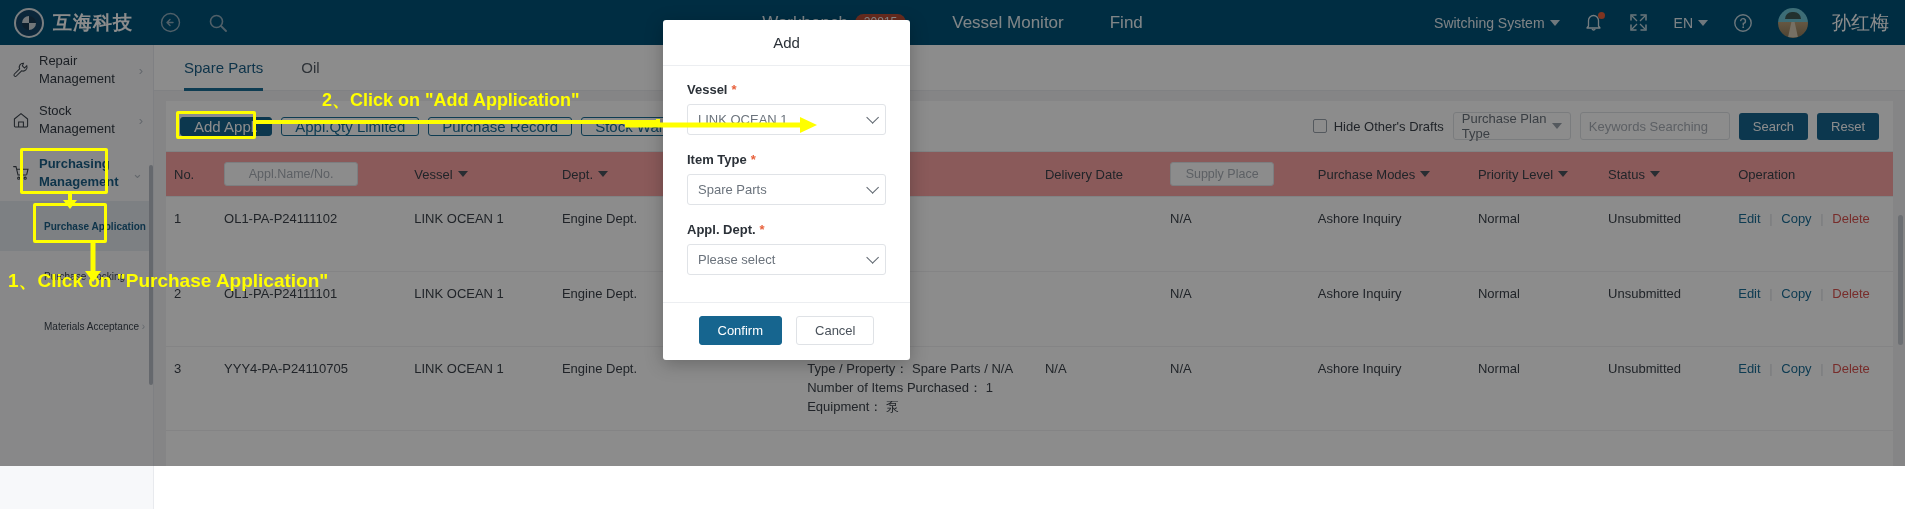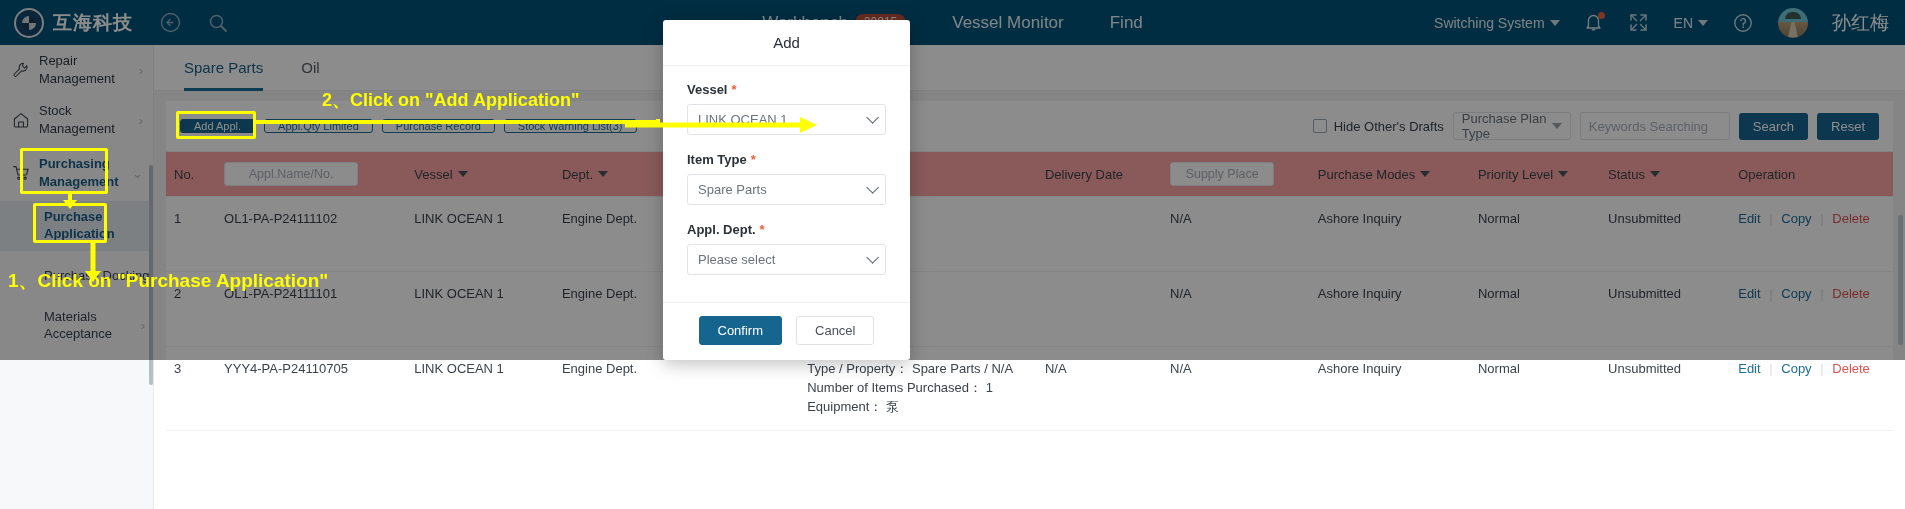--- a/index.html
+++ b/index.html
@@ -2,21 +2,21 @@
 <html><head>
 <meta charset="utf-8">
 <style>
   * { box-sizing: border-box; margin: 0; padding: 0; }
   html, body {
     width: 1905px; height: 509px;
     font-family: "Liberation Sans", sans-serif;
     background: #ffffff;
     overflow: hidden;
   }
-  #app { position: relative; width: 1905px; height: 360px; }
+  #app { position: relative; width: 1905px; height: 466px; }
 
   
   .backdrop {
     position: absolute; inset: 0;
     background: rgba(0,0,0,0.45);
     z-index: 50;
   }
 
   
   .header {
@@ -93,21 +93,21 @@
     height: 50px; display: flex; align-items: center;
     padding: 0 10px 0 12px; font-size: 13px; color: #333a43; cursor: pointer;
     position: relative;
   }
   .side-item .s-icon { width: 19px; flex: 0 0 19px; margin-right: 8px; display:flex; align-items:center;}
   .side-item .s-label { flex: 1; line-height: 1.35; }
   .side-item .s-arrow { color: #b6bcc5; font-size: 13px; }
   .side-item.active-parent .s-label { color: #1b5f87; font-weight: bold; }
   .side-sub {
     height: 50px; display: flex; align-items: center;
-    padding-left: 44px; font-size: 13px; color: #3b434d; cursor: pointer;
+    padding-left: 44px; font-size: 10px; color: #3b434d; cursor: pointer;
     line-height: 1.3;
   }
   .side-sub.selected { background: #e3e9ef; color: #1b5f87; font-weight: bold; }
   .side-sub .sub-arrow { margin-left:auto; margin-right:8px; color:#b6bcc5; }
   .side-scrollbar{
     position:absolute; right:0px; top:120px; width:4px; height:220px;
     background:#b9bec6; border-radius:2px;
   }
 
   
@@ -125,21 +125,21 @@
   .tab.active { color: #1b5f87; }
   .tab.active::after {
     content: ""; position: absolute; left: 0; right: 0; bottom: 0;
     height: 3px; background: #1b6d96;
   }
   .panel { margin: 10px 12px 0 12px; background: #ffffff; min-height: 400px; }
   .toolbar {
     display: flex; align-items: center; padding: 11px 14px 11px 14px; gap: 9px;
   }
   .btn {
-    font-size: 11px; border-radius: 3px; padding: 0 13px; cursor: pointer;
+    font-size: 15px; border-radius: 3px; padding: 0 13px; cursor: pointer;
     border: 1px solid #1b6d96; color: #1b6d96; background: #ffffff; white-space: nowrap;
   }
   .btn.primary { background: #16658f; border-color: #16658f; color: #ffffff; }
   .toolbar-right { margin-left: auto; display: flex; align-items: center; gap: 9px; }
   .chk-wrap { display: flex; align-items: center; gap: 7px; font-size: 13px; color: #3c434b; cursor: pointer; }
   .chk-box { width: 14px; height: 14px; border: 1px solid #9aa2ac; background: #fff; border-radius: 2px; }
   .select-box {
     border: 1px solid #dfe2e6; border-radius: 3px; height: 28px; width: 118px;
     display: flex; align-items: center; justify-content: space-between;
     padding: 0 8px; font-size: 13px; color: #6b737c; background: #fff; cursor: pointer;

